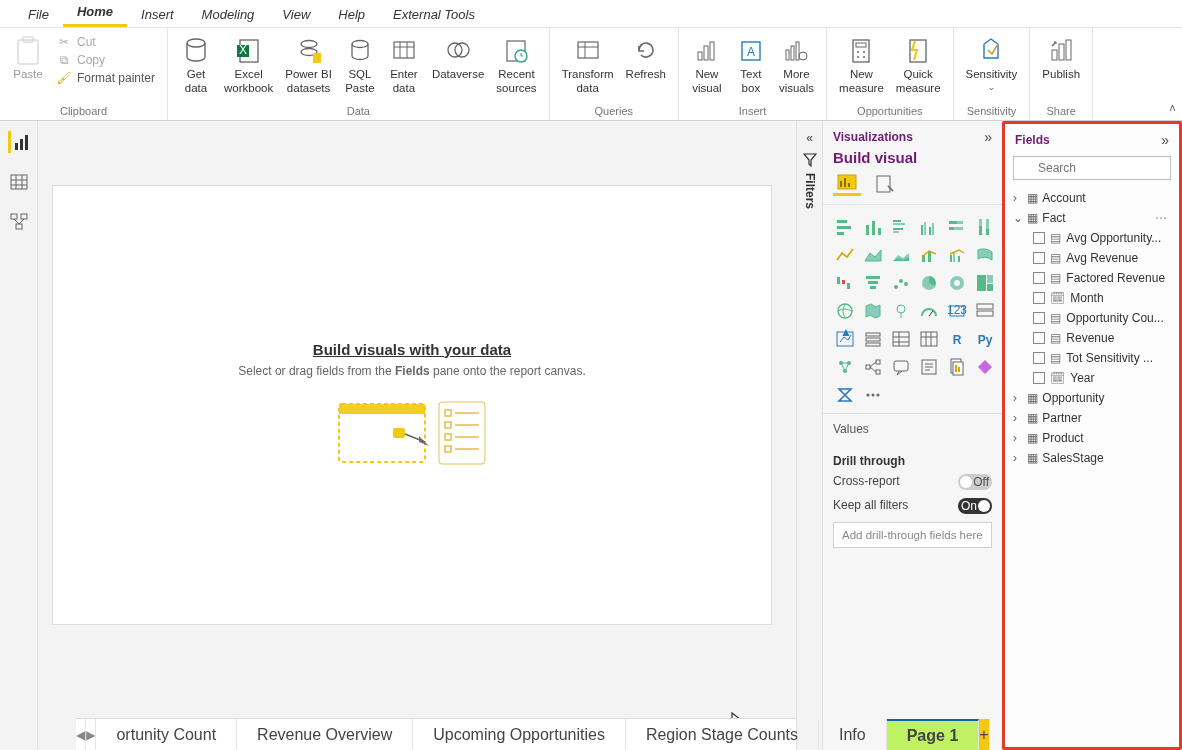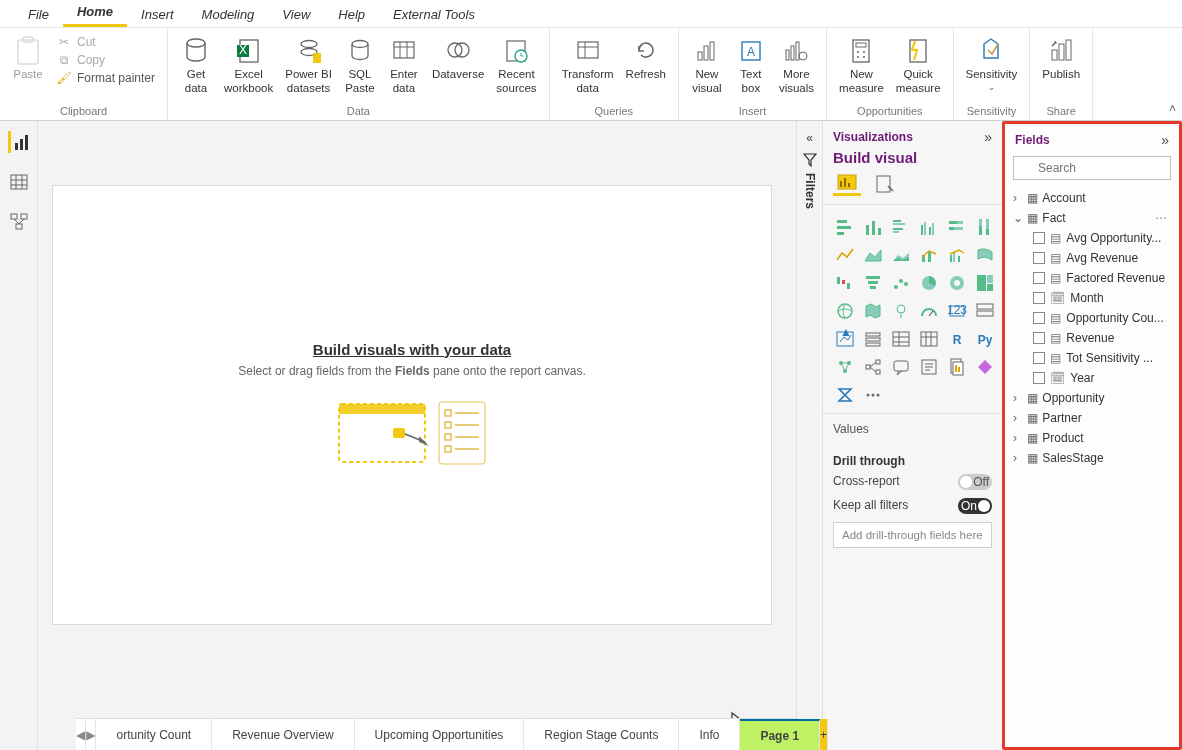--- a/index.html
+++ b/index.html
@@ -24,21 +24,21 @@
 .left-rail .li-ico { width:22px; height:22px; color:#666; cursor:pointer; display:flex; align-items:center; justify-content:center;}
 .left-rail .li-ico.active { color:#333; border-left:3px solid #f2c811; padding-left:3px;}
 .canvas-wrap { flex:1; position:relative; background:#f3f3f3;}
 .canvas { position:absolute; left:14px; top:64px; width:720px; height:440px; background:#fff; border:1px solid #dcdcdc; display:flex; flex-direction:column; align-items:center; justify-content:center;}
 .canvas h3 { font-size:15px; font-weight:600; color:#333; margin-bottom:6px;text-decoration:underline;}
 .canvas p { font-size:12px; color:#666;}
 .canvas .placeholder-img { margin-top:20px;}
 .cursor {position:absolute; left:692px; top:590px;}
 .page-tabs { position:absolute; bottom:0; left:38px; right:0; height:32px; background:#fff; border-top:1px solid #dcdcdc; display:flex; align-items:stretch;}
 .page-tabs .nav { width:20px; display:flex; align-items:center; justify-content:center; color:#888; cursor:pointer; border-right:1px solid #e5e5e5;}
-.page-tabs .ptab { padding: 0 20px; display:flex; align-items:center; border-right:1px solid #e5e5e5; font-size:12px; color:#444; cursor:pointer; white-space:nowrap;}
+.page-tabs .ptab { padding: 0 20px; display:flex; align-items:center; border-right:1px solid #e5e5e5; font-size:16px; color:#444; cursor:pointer; white-space:nowrap;}
 .page-tabs .ptab.active { background:#bef264; font-weight:600; border-top:2px solid #0369a1;}
 .page-tabs .ptab.add { background:#f2c811; width:30px; justify-content:center; padding:0;}
 .filters-rail { width:26px; background:#f3f3f3; border-left:1px solid #e0e0e0; display:flex; flex-direction:column; align-items:center; padding-top:10px;}
 .filters-rail .v-text { writing-mode:vertical-lr; font-size:12px; color:#333; margin-top:6px; font-weight:600;}
 .viz-pane { width:180px; background:#f6f6f6; border-left:1px solid #e0e0e0; display:flex; flex-direction:column;}
 .pane-header { display:flex; align-items:center; justify-content:space-between; padding:8px 10px 4px; }
 .pane-header h4 { font-size:12px; font-weight:600; color:#701a75;}
 .pane-header .exp { font-size:14px; color:#444; cursor:pointer;}
 .viz-sub { padding:0 10px 6px; font-size:15px; font-weight:700; color:#701a75;}
 .viz-mode { display:flex; gap:10px; padding:0 10px 8px; border-bottom:1px solid #e0e0e0;}

